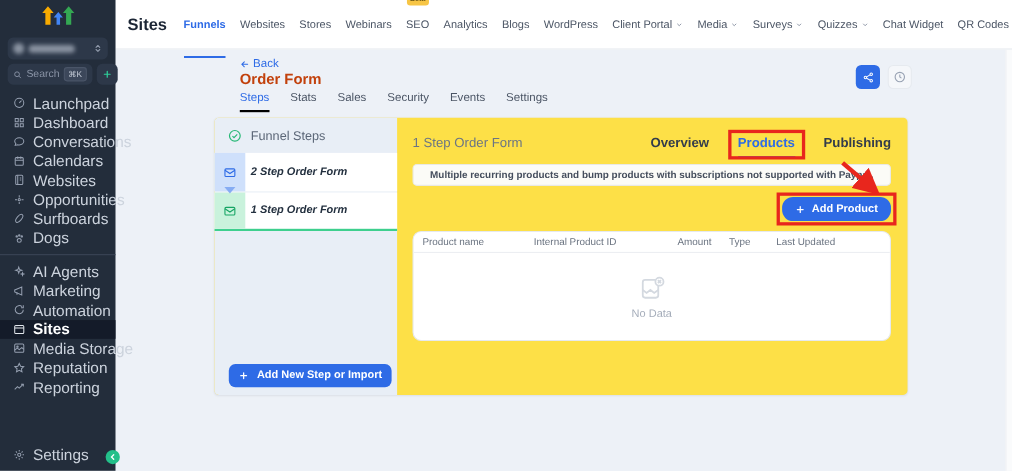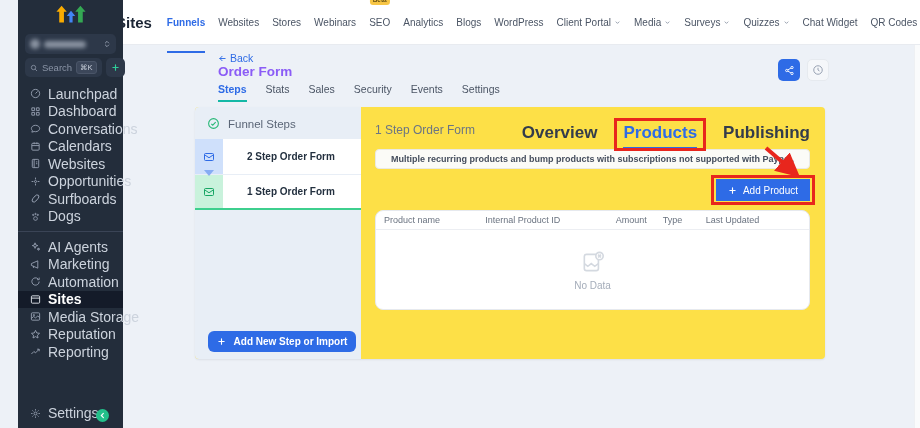--- a/index.html
+++ b/index.html
@@ -1,20 +1,20 @@
 <!DOCTYPE html>
 <html><head>
 <meta charset="utf-8">
 <style>
   * { margin:0; padding:0; box-sizing:border-box; }
   html,body { width:920px; height:428px; overflow:hidden; font-family:"Liberation Sans", sans-serif; background:#edf1f7; }
   svg { display:block; }
 
   
-  .sidebar { position:absolute; left:18px; top:0; width:105px; height:428px; background:#232d3b; z-index:30; }
+  .sidebar { position:absolute; left:0; top:0; width:105px; height:428px; background:#232d3b; z-index:30; }
   .logo-wrap { display:flex; justify-content:center; padding-top:4px; height:30px; }
   .account { margin:4px 7px 0; height:20px; background:#2d3849; border-radius:5px; display:flex; align-items:center; padding:0 5px; gap:4px; }
   .blob { background:#9aa3b1; filter:blur(2px); opacity:.85; border-radius:4px; }
   .blob.av { width:10px; height:10px; border-radius:50%; flex:none; }
   .blob.nm { width:42px; height:7px; }
   .acc-chev { margin-left:auto; color:#8d97a8; }
   .search-row { margin:4px 7px 0; display:flex; gap:4px; }
   .search-box { flex:1; height:19px; background:#2d3849; border-radius:5px; display:flex; align-items:center; padding:0 5px; gap:4px; color:#8a94a6; font-size:9.5px; }
   .kbd { margin-left:auto; background:#3c475a; border:1px solid #4a5568; border-radius:3px; font-size:7.5px; line-height:11px; padding:0 3px; color:#c6cdd8; }
   .plus-btn { width:19px; height:19px; background:#2d3849; border-radius:5px; display:flex; align-items:center; justify-content:center; color:#2ecf9a; flex:none; }
@@ -33,55 +33,55 @@
   .tb-nav { display:flex; align-items:center; gap:13px; font-size:10px; color:#4b5565; }
   .tb-item { position:relative; display:flex; align-items:center; gap:3px; height:61px; cursor:pointer; }
   .tb-item.active { color:#2e6be6; font-weight:600; box-shadow:inset 0 -2px 0 #2e6be6; }
   .beta { position:absolute; top:3px; left:50%; transform:translateX(-50%); background:#f7c545; color:#6b5413; font-size:6.5px; font-weight:700; line-height:8px; padding:1px 3px; border-radius:3px; }
   .chev-d { color:#8a93a3; }
 
   
   .content { position:absolute; left:105px; top:45px; right:0; bottom:0; background:#edf1f7; }
   .scroll-strip { position:absolute; right:0; top:0; width:6px; height:100%; background:#fafbfc; border-left:1px solid #eef0f3; }
   .back { position:absolute; left:113px; top:7px; color:#2e6be6; font-size:10.5px; font-weight:500; display:flex; align-items:center; gap:3px; cursor:pointer; }
-  .page-title { position:absolute; left:113px; top:19px; font-size:13.5px; font-weight:700; color:#8b5cf6; }
+  .page-title { position:absolute; left:113px; top:19px; font-size:13.5px; font-weight:700; color:#c2410c; }
   .page-actions { position:absolute; left:673px; top:14px; display:flex; gap:7px; }
   .act-share { width:22px; height:22px; background:#2e6be6; border-radius:5px; display:flex; align-items:center; justify-content:center; color:#fff; cursor:pointer; }
   .act-history { width:22px; height:22px; background:#f5f7fa; border:1px solid #e6eaef; border-radius:5px; display:flex; align-items:center; justify-content:center; color:#98a2b3; cursor:pointer; }
   .page-tabs { position:absolute; left:113px; top:38px; display:flex; gap:19px; font-size:10.5px; color:#4b5565; font-weight:500; }
   .ptab { padding-bottom:5px; cursor:pointer; }
-  .ptab.active { color:#2e6be6; font-weight:700; border-bottom:2px solid #14b8a6;text-align:right; }
+  .ptab.active { color:#2e6be6; font-weight:400; border-bottom:2px solid #000000;text-align:right; }
 
   
   .card { position:absolute; left:90px; top:62px; width:630px; height:252px; background:#fde047; border-radius:4px; box-shadow:0 1px 2px rgba(16,24,40,.08); display:flex; }
   .steps-panel { width:166px; background:#e8eef6; border-radius:4px 0 0 4px; position:relative; flex:none; }
   .sp-head { display:flex; align-items:center; gap:8px; padding:10px 12px 9px; color:#5b6677; font-size:11.5px; }
   .sp-head .chk { color:#27b876; }
   .step { height:35px; background:#fff; display:flex; position:relative; }
   .step + .step { margin-top:1px; }
   .step-ic { width:28px; display:flex; align-items:center; justify-content:center; flex:none; }
   .step.s1 .step-ic { background:#cfe0fb; color:#2e6be6; }
   .step.s2 .step-ic { background:#c9f2dc; color:#17a564; }
-  .step-label { flex:1; display:flex; align-items:center; padding-left:24px; font-size:10px; font-weight:700; color:#23303f; }
+  .step-label { flex:1; display:flex; align-items:center; padding-left:5px; font-size:10px; font-weight:700; color:#23303f;font-style:italic; }
   .step.s2 { border-bottom:2px solid #3ecf8e; }
   .tri { position:absolute; left:9px; top:-5px; width:0; height:0; border-left:5px solid transparent; border-right:5px solid transparent; border-top:6px solid #86acf3; z-index:2; }
   .sp-btn { position:absolute; left:13px; right:5px; bottom:7px; height:21px; background:#2e6be6; border:none; border-radius:6px; color:#fff; display:flex; align-items:center; justify-content:center; gap:8px; font-size:10px; font-weight:600; font-family:inherit; cursor:pointer; }
 
   .detail { flex:1; padding:13px 15px 0 14px; position:relative; }
   .d-head { display:flex; justify-content:space-between; align-items:flex-start; height:26px; }
   .d-title { font-size:12px; color:#6b7584; padding-top:3px; }
-  .d-tabs { display:flex; gap:26px; font-size:17px; font-weight:700; color:#333c4b; padding-top:3px;text-align:center; }
+  .d-tabs { display:flex; gap:26px; font-size:12px; font-weight:700; color:#333c4b; padding-top:3px;text-align:center; }
   .dtab { padding-bottom:5px; cursor:pointer; }
   .dtab.active { color:#2e6be6; border-bottom:2px solid #2e6be6; }
   .dtab-wrap { position:relative; }
   .redbox { position:absolute; top:-5px; bottom:-3px; left:-9px; right:-9px; border:3px solid #e8261d; pointer-events:none; z-index:6; }
   .warn { margin-top:3px; border:1px solid #e9e9e4; background:#fbfbf7; border-radius:4px; text-align:center; font-size:9px; font-weight:700; color:#454e5d; padding:4px 6px; }
   .add-row { display:flex; justify-content:flex-end; margin-top:10px; position:relative; }
   .addbtn-wrap { position:relative; }
-  .add-btn { height:22px; background:#2e6be6; border:none; border-radius:0; color:#fff; display:flex; align-items:center; gap:6px; padding:0 12px; font-size:10px; font-weight:400; font-family:inherit; cursor:pointer; }
+  .add-btn { height:22px; background:#2e6be6; border:none; border-radius:10px; color:#fff; display:flex; align-items:center; gap:6px; padding:0 12px; font-size:10px; font-weight:700; font-family:inherit; cursor:pointer; }
   .redbox2 { position:absolute; inset:-4px -5px; border:3px solid #e8261d; pointer-events:none; z-index:6; }
   .arrow-svg { position:absolute; right:3px; top:-33px; width:46px; height:34px; pointer-events:none; z-index:7; }
   .ptable { margin-top:9px; border:1px solid #e6e9ee; border-radius:8px; height:100px; overflow:hidden; background:#fff; }
   .thead { display:flex; height:19px; align-items:center; border-bottom:1px solid #eceef2; font-size:9px; color:#6a7380; font-weight:500; }
   .th { padding:0 8px; white-space:nowrap; overflow:hidden; }
   .th1{width:23.4%;} .th2{width:26.3%;} .th3{width:14.7%;text-align:right;} .th4{width:9.9%;} .th5{width:25.7%;}
   .tbody { height:80px; display:flex; flex-direction:column; align-items:center; justify-content:center; gap:5px; }
   .nodata-ic { color:#d4d9e0; }
   .nodata-text { font-size:10px; color:#a5adba; }
 </style>

